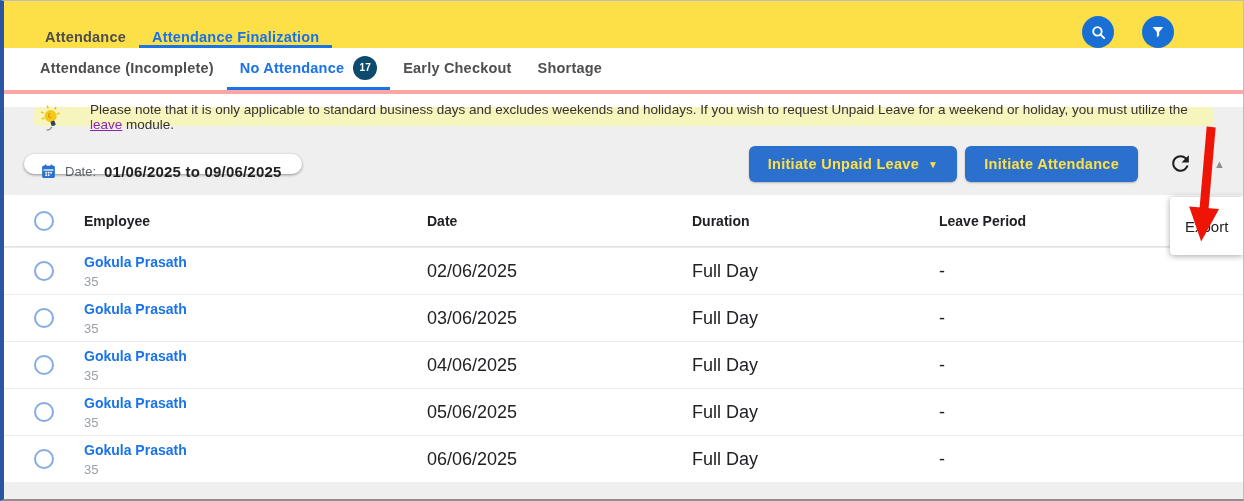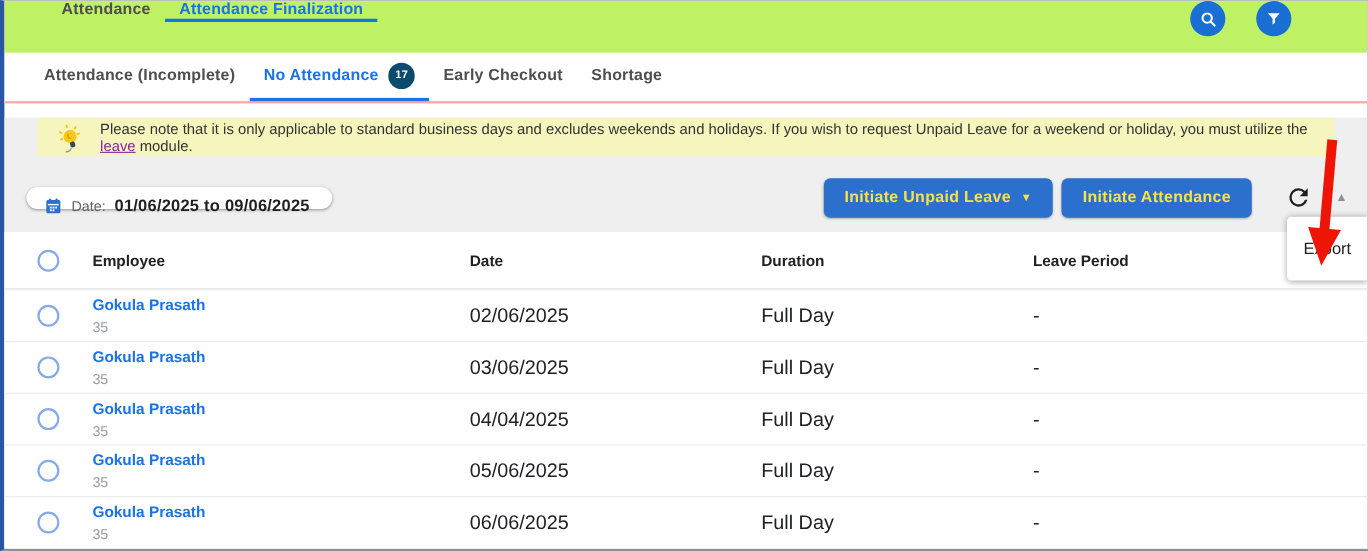--- a/index.html
+++ b/index.html
@@ -7,58 +7,58 @@
   body { font-family: "Liberation Sans", "DejaVu Sans", sans-serif; }
 
   .window {
     position: relative; width: 1244px; height: 501px;
     border: 1px solid #bdbdbd; border-left: 4px solid #2a55a5; border-bottom: 2px solid #8f8f8f;
     background: #fff; overflow: hidden;
   }
 
   
   .main-tabs {
-    height: 47px; display: flex; align-items: flex-start; padding-left: 39px;
-    background: #bef264;
+    height: 47px; display: flex; align-items: flex-end; padding-left: 28px;
+    background: #fde047;
   }
   .main-tab {
     display: flex; align-items: center; padding: 0 13px;
     font-size: 14.5px; font-weight: bold; letter-spacing: .2px; color: #4e4e4e;
     border-bottom: 3px solid transparent; cursor: pointer; white-space: nowrap;
   }
   .main-tab.active { color: #1a73e8; border-bottom-color: #1a73e8; }
   .top-icons { margin-left: auto; margin-right: 69px; display: flex; align-items: center; gap: 28px; }
   .circle-btn {
     width: 32px; height: 32px; border-radius: 50%; background: #1a6fd4;
     display: flex; align-items: center; justify-content: center; cursor: pointer; border: none;
   }
 
   
   .sub-tabs {
     height: 46px; display: flex; align-items: stretch; padding-left: 23px;
-    background: #fff; border-bottom: 2px solid #fca5a5;
+    background: #fff; border-bottom: 4px solid #fca5a5;
   }
   .sub-tab {
     display: flex; align-items: center; gap: 9px; padding: 0 13px;
     font-size: 14.5px; font-weight: bold; letter-spacing: .2px; color: #4e4e4e;
     border-bottom: 3px solid transparent; cursor: pointer; white-space: nowrap;
   }
   .sub-tab.active { color: #1a73e8; border-bottom-color: #1a73e8; }
   .badge {
     min-width: 24px; height: 24px; border-radius: 12px; background: #0c4a6e; color: #fff;
     font-size: 10px; font-weight: bold; display: inline-flex; align-items: center; justify-content: center;
     padding: 0 4px;
   }
 
   
   .content { background: #efefef; height: 406px; position: relative; }
 
   .notice {
-    margin: 13px 30px 0 30px; height: 35px; background: #f6f5bd; border-radius: 4px;
-    display: flex; align-items: center; padding-left: 17px; gap: 14px;
+    margin: 13px 30px 0 30px; height: 19px; background: #f6f5bd; border-radius: 4px;
+    display: flex; align-items: center; padding-left: 4px; gap: 26px;
   }
   .notice-text { font-size: 13.5px; color: #333; }
   .notice-text a { color: #8e24aa; text-decoration: underline; cursor: pointer; }
 
   .toolbar { margin-top: 19px; height: 37px; display: flex; align-items: center; padding: 0 12px 0 20px; }
   .date-pill {
     height: 20px; background: #fff; border-radius: 18px; box-shadow: 0 1px 3px rgba(0,0,0,.4);
     display: flex; align-items: center; gap: 8px; padding: 16px 20px 0 16px; cursor: pointer;
   }
   .date-label { font-size: 13px; color: #5f6368; }
@@ -235,21 +235,21 @@
         <div class="td">Full Day</div>
         <div class="td">-</div>
       </div>
 
       <div class="trow">
         <div class="radio-cell">
             <span class="radio"></span>
           </div>
         <div><a class="emp-name">Gokula Prasath</a>
              <div class="emp-id">35</div></div>
-        <div class="td">04/04/2025</div>
+        <div class="td">04/06/2025</div>
         <div class="td">Full Day</div>
         <div class="td">-</div>
       </div>
 
       <div class="trow">
         <div class="radio-cell">
             <span class="radio"></span>
           </div>
         <div><a class="emp-name">Gokula Prasath</a>
              <div class="emp-id">35</div></div>

